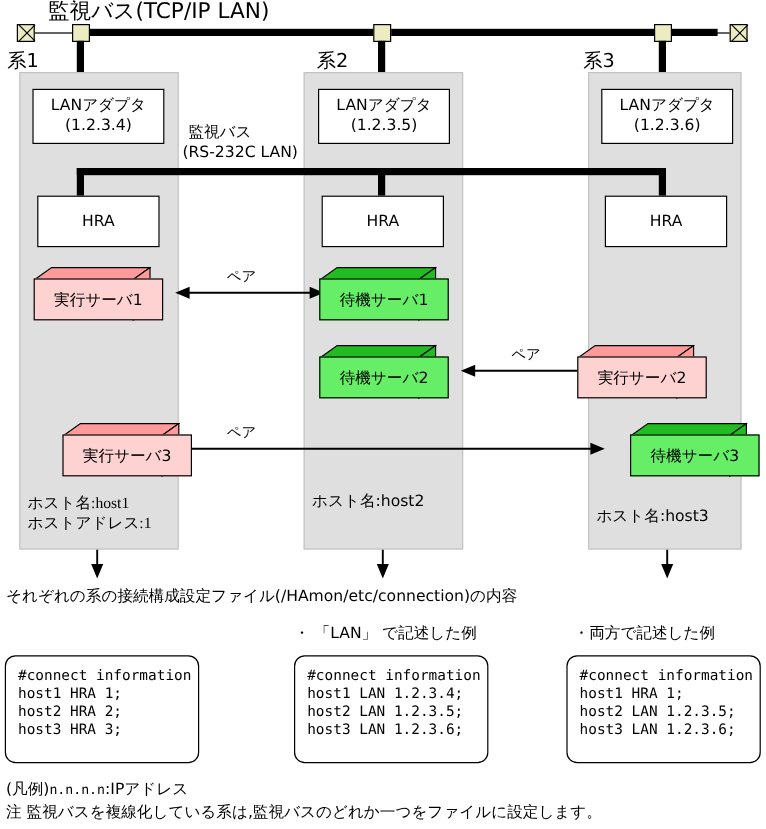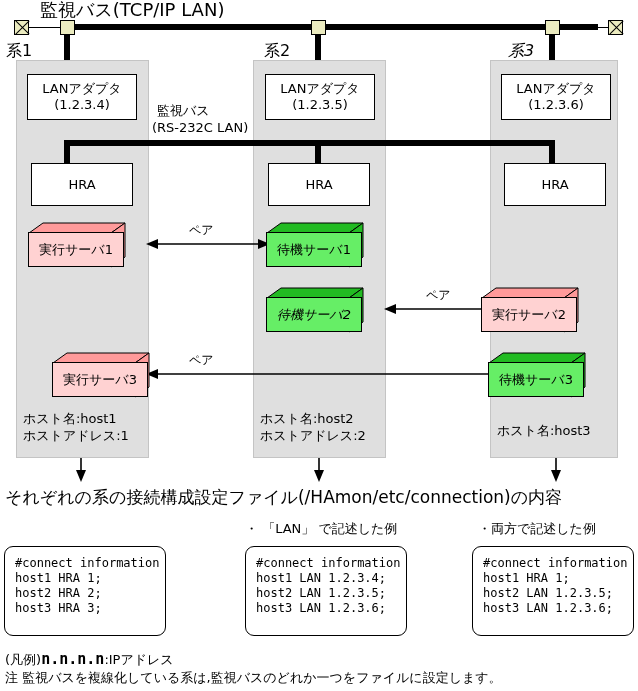--- a/index.html
+++ b/index.html
@@ -93,21 +93,21 @@
   
   .server3d {
     position: absolute;
     width: 98px;
     height: 46px;
   }
   .server3d .face {
     position: absolute;
     left: 0;
     top: 10px;
-    width: 96px;
+    width: 108px;
     height: 35px;
     border: 1px solid #000000;
     box-sizing: border-box;
     display: flex;
     align-items: center;
     justify-content: center;
     font-size: 13px;
     white-space: nowrap;
     z-index: 2;
   }
@@ -139,21 +139,21 @@
   .hostinfo {
     position: absolute;
     font-size: 13px;
     line-height: 17px;
     white-space: nowrap;
   }
 
   
   .caption {
     position: absolute;
-    font-size: 17px;
+    font-size: 13px;
     line-height: 17px;
     white-space: nowrap;
   }
   .bullet-label {
     position: absolute;
     font-size: 13px;
     line-height: 16px;
     white-space: nowrap;
   }
 
@@ -175,22 +175,21 @@
 
   
   .legend {
     position: absolute;
     font-size: 13px;
     line-height: 18px;
     white-space: nowrap;
   }
   .legend .mono {
     font-family: "DejaVu Sans Mono", monospace;
-    font-size: 15px;
-    font-weight: bold;
+    font-size: 11px;
   }
 </style>
 </head>
 <body>
 
 <div class="canvas">
 
   <div class="sys-label" style="left:40px; top:3px; font-size:18px;">監視バス(TCP/IP LAN)</div>
 
   <div class="term-box" style="left:14px; top:20px;">
@@ -216,21 +215,21 @@
   <div class="bus-line" style="left:64px; top:34px; width:6px; height:30px;"></div>
   <div class="bus-line" style="left:315px; top:34px; width:6px; height:30px;"></div>
   <div class="bus-line" style="left:549px; top:34px; width:6px; height:30px;"></div>
 
   <div class="sys-panel" style="left:16px; top:60px; width:133px; height:398px;"></div>
   <div class="sys-panel" style="left:253px; top:60px; width:133px; height:398px;"></div>
   <div class="sys-panel" style="left:490px; top:60px; width:128px; height:398px;"></div>
 
   <div class="sys-label" style="left:6px; top:44px;">系1</div>
   <div class="sys-label" style="left:264px; top:44px;">系2</div>
-  <div class="sys-label" style="left:508px; top:44px;font-style:italic;">系3</div>
+  <div class="sys-label" style="left:486px; top:44px;">系3</div>
 
   <div class="wbox" style="left:27px; top:74px; width:110px; height:46px;">
     <span>LANアダプタ</span>
     <span>(1.2.3.4)</span>
   </div>
   <div class="wbox" style="left:265px; top:74px; width:110px; height:46px;">
     <span>LANアダプタ</span>
     <span>(1.2.3.5)</span>
   </div>
   <div class="wbox" style="left:501px; top:74px; width:110px; height:46px;">
@@ -274,37 +273,37 @@
   </div>
 
   <div class="server3d srv-green" style="left:266px; top:222px;">
     <svg class="topface" width="98" height="46" viewBox="0 0 98 46">
       <polygon points="1,11 15,1 97,1 83,11" fill="#22bb22" stroke="#000" stroke-width="1"></polygon>
       <polygon points="83,11 97,1 97,35 83,45" fill="#22bb22" stroke="#000" stroke-width="1"></polygon>
     </svg>
     <div class="face">待機サーバ1</div>
   </div>
 
-  <div class="server3d srv-green" style="left:266px; top:287px;font-style:italic;">
+  <div class="server3d srv-green" style="left:266px; top:287px;">
     <svg class="topface" width="98" height="46" viewBox="0 0 98 46">
       <polygon points="1,11 15,1 97,1 83,11" fill="#22bb22" stroke="#000" stroke-width="1"></polygon>
       <polygon points="83,11 97,1 97,35 83,45" fill="#22bb22" stroke="#000" stroke-width="1"></polygon>
     </svg>
     <div class="face">待機サーバ2</div>
   </div>
 
   <div class="server3d srv-pink" style="left:481px; top:287px;">
     <svg class="topface" width="98" height="46" viewBox="0 0 98 46">
       <polygon points="1,11 15,1 97,1 83,11" fill="#ff9a9a" stroke="#000" stroke-width="1"></polygon>
       <polygon points="83,11 97,1 97,35 83,45" fill="#ff9a9a" stroke="#000" stroke-width="1"></polygon>
     </svg>
     <div class="face">実行サーバ2</div>
   </div>
 
-  <div class="server3d srv-green" style="left:488px; top:352px;">
+  <div class="server3d srv-green" style="left:525px; top:352px;">
     <svg class="topface" width="98" height="46" viewBox="0 0 98 46">
       <polygon points="1,11 15,1 97,1 83,11" fill="#22bb22" stroke="#000" stroke-width="1"></polygon>
       <polygon points="83,11 97,1 97,35 83,45" fill="#22bb22" stroke="#000" stroke-width="1"></polygon>
     </svg>
     <div class="face">待機サーバ3</div>
   </div>
 
   <div class="pair-wrap" style="left:146px; top:232px;">
     <svg width="124" height="24" viewBox="0 0 124 24">
       <line x1="8" y1="12" x2="116" y2="12" stroke="#000" stroke-width="1.6"></line>
@@ -325,27 +324,26 @@
 
   <div class="pair-wrap" style="left:146px; top:362px;">
     <svg width="358" height="24" viewBox="0 0 358 24">
       <line x1="8" y1="12" x2="350" y2="12" stroke="#000" stroke-width="1.6"></line>
       <polygon points="0,12 12,7 12,17" fill="#000"></polygon>
       <polygon points="358,12 346,7 346,17" fill="#000"></polygon>
     </svg>
   </div>
   <div class="pair-label" style="left:189px; top:354px;">ペア</div>
 
-  <div class="hostinfo" style="left:23px; top:410px;">
+  <div class="hostinfo" style="left:23px; top:410px;font-family:Liberation Serif, serif;">
     <div>ホスト名:host1</div>
     <div>ホストアドレス:1</div>
   </div>
   <div class="hostinfo" style="left:260px; top:410px;">
     <div>ホスト名:host2</div>
-    <div>ホストアドレス:2</div>
   </div>
   <div class="hostinfo" style="left:497px; top:422px;">
     <div>ホスト名:host3</div>
   </div>
 
   <div class="abs" style="left:73px; top:458px;">
     <svg width="16" height="24" viewBox="0 0 16 24">
       <line x1="8" y1="0" x2="8" y2="16" stroke="#000" stroke-width="1.6"></line>
       <polygon points="8,24 3,12 13,12" fill="#000"></polygon>
     </svg>

